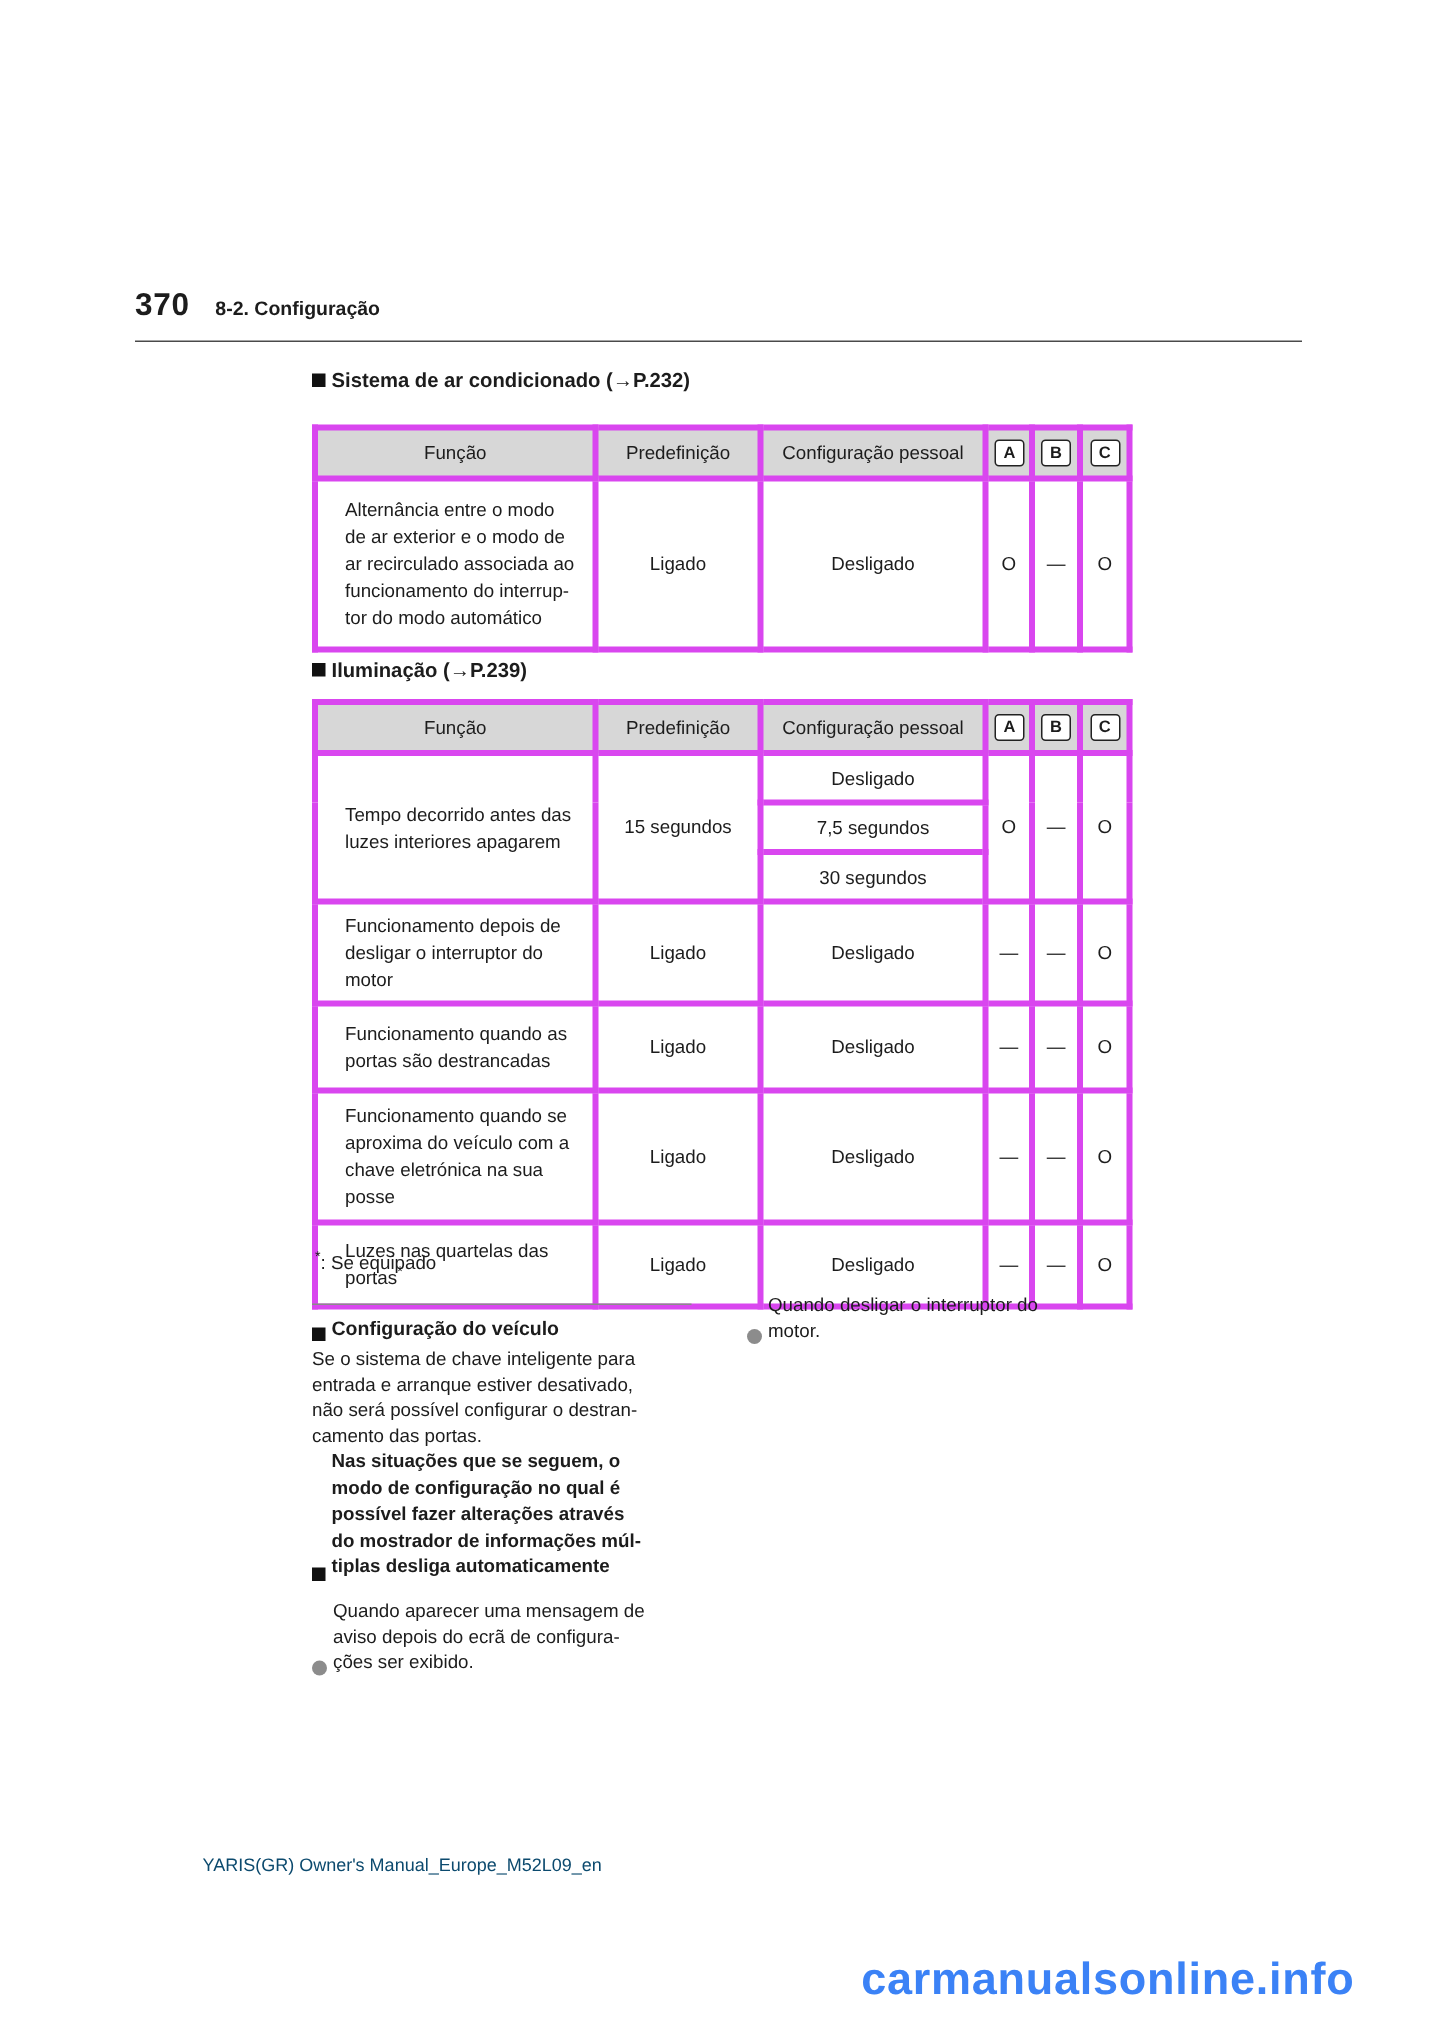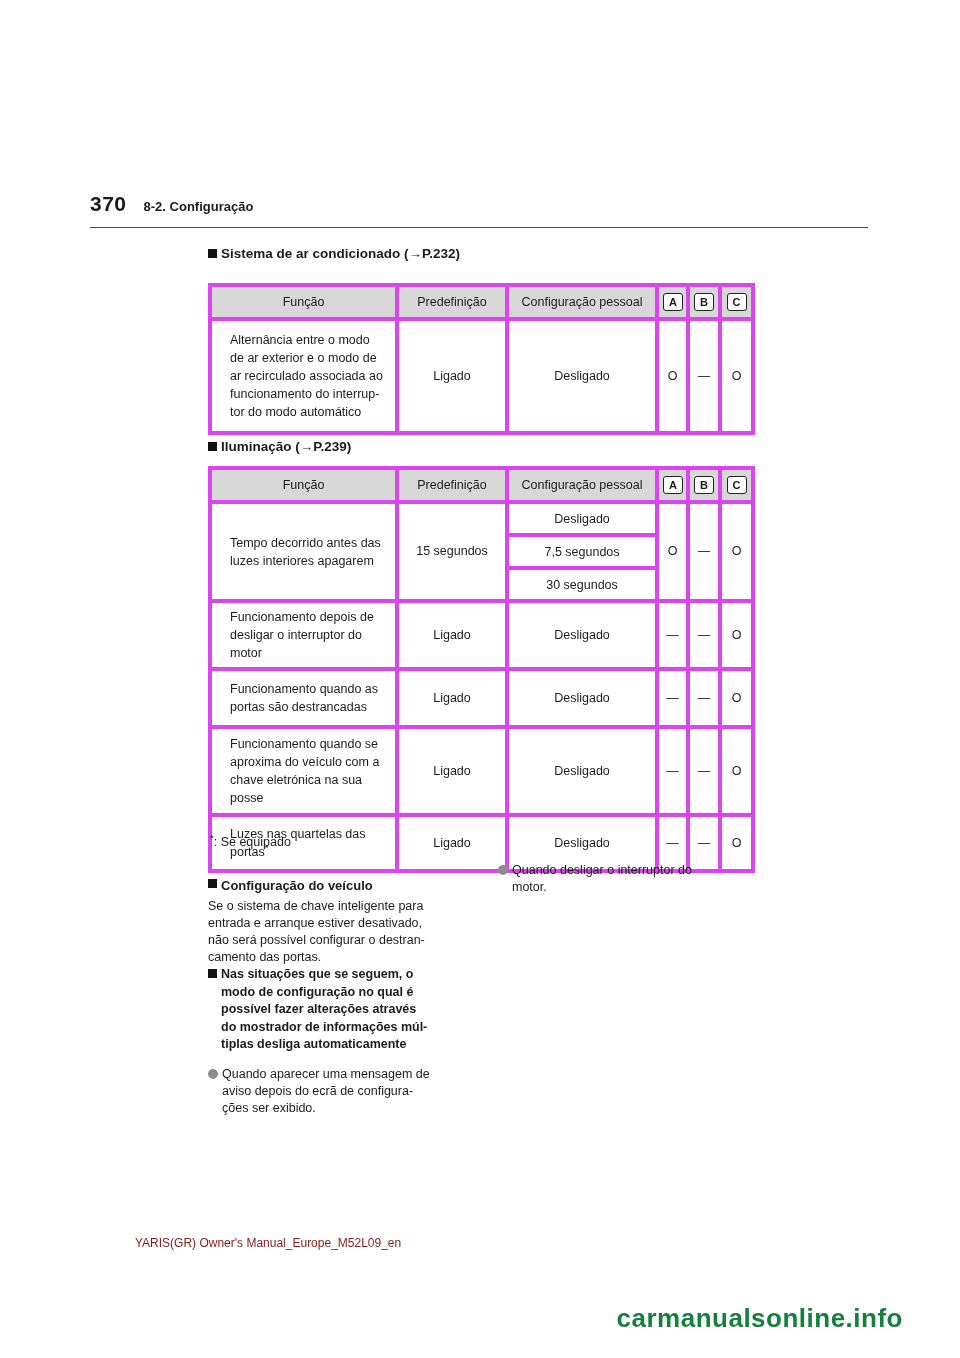--- a/index.html
+++ b/index.html
@@ -31,33 +31,33 @@
   .cfg td.opt { text-align:center; height:25px; }
   .key-box { display:inline-block; width:18px; height:16px; line-height:16px; border:1.5px solid #222; border-radius:3px; background:#fff; font-weight:bold; font-size:11px; text-align:center; }
   sup.star { font-size:9.5px; vertical-align:super; line-height:0; }
 
   
   .footnote { position:absolute; left:210px; top:835px; font-size:12.5px; }
   .col-rule { position:absolute; left:208px; top:869px; width:253px; height:1px; background:#8a8a8a; }
   .note-col { position:absolute; font-size:12.5px; line-height:17px; }
   .note-col.left { left:208px; top:877px; width:262px; }
   .note-col.right { left:498px; top:862px; width:264px; }
-  .note-item { display:flex; align-items:flex-start; }
+  .note-item { display:flex; align-items:flex-end; }
   .note-text { white-space:pre-line; }
   .note-bold-text { white-space:pre-line; line-height:17.5px; font-weight:bold; }
   .cfg-heading { font-size:13px; font-weight:bold; }
   .cfg-heading .sq { margin-top:2px; }
   .circle { flex:none; width:10px; height:10px; border-radius:50%; background:#8c8c8c; margin:3px 4px 0 0; }
   .mt4 { margin-top:4px; }
   .mt12 { margin-top:12px; }
   .mt14 { }
 
   
-  .footer-text { position:absolute; left:135px; top:1236px; font-size:12px; color:#7f1d1d; }
-  .watermark { position:absolute; right:22px; top:1303px; font-size:26px; font-weight:bold; color:#15803d; letter-spacing:0.5px; }
+  .footer-text { position:absolute; left:135px; top:1236px; font-size:12px; color:#0c4a6e; }
+  .watermark { position:absolute; right:22px; top:1303px; font-size:30px; font-weight:bold; color:#3b82f6; letter-spacing:0.5px; }
 </style>
 </head>
 <body>
 
 <div class="page">
 
   <div class="header-row">
     <span class="page-number">370</span>
     <span class="chapter-title">8-2. Configuração</span>
   </div>

